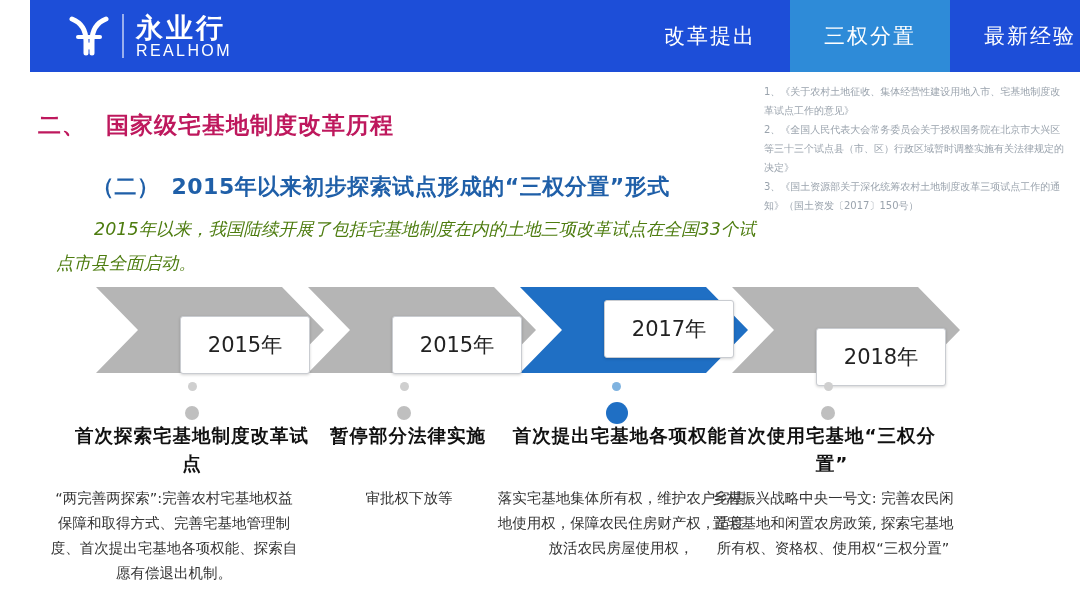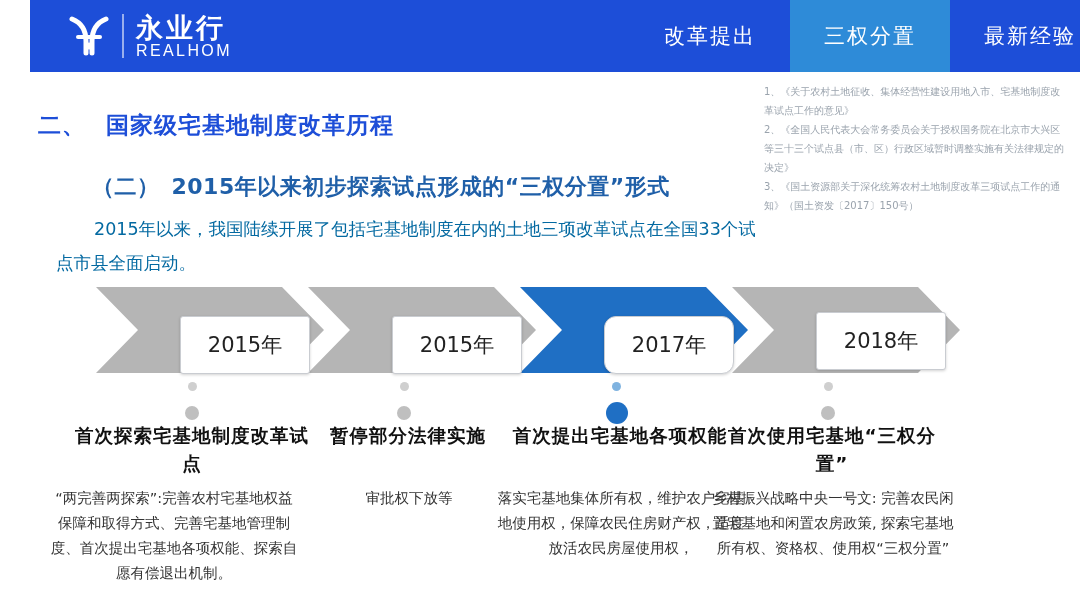--- a/index.html
+++ b/index.html
@@ -99,21 +99,21 @@
     line-height: 19px;
     font-family: "DejaVu Sans", "Liberation Sans", sans-serif;
   }
   .notes p { margin: 0; }
 
   
   .h-section {
     position: absolute;
     left: 38px;
     top: 110px;
-    color: #1d4ed8;
+    color: #be185d;
     font-size: 23px;
     font-weight: bold;
     letter-spacing: 1px;
     font-family: "DejaVu Sans", "Liberation Sans", sans-serif;
   }
   .h-section .num { margin-right: 20px; }
 
   .h-sub {
     position: absolute;
     left: 92px;
@@ -126,22 +126,23 @@
   }
   .h-sub .idx { margin-right: 12px; }
 
   .para {
     position: absolute;
     left: 56px;
     top: 212px;
     width: 700px;
     font-size: 17.5px;
     line-height: 34px;
-    color: #0369a1;
-    font-family: "DejaVu Sans", "Liberation Sans", sans-serif;
+    color: #4d7c0f;
+    font-family: "DejaVu Sans", "Liberation Sans", sans-serif;
+    font-style: italic;
   }
   .para .indent { display: inline-block; width: 38px; }
 
   
   .arrows {
     position: absolute;
     left: 96px;
     top: 287px;
     width: 920px;
     height: 86px;
@@ -271,22 +272,22 @@
   </div>
   <div class="arrow" style="left:636px;">
     <svg width="228" height="86" viewBox="0 0 228 86" xmlns="http://www.w3.org/2000/svg">
       <polygon points="0,0 186,0 228,43 186,86 0,86 42,43" fill="#b5b5b5"></polygon>
     </svg>
   </div>
 </div>
 
 <div class="yearbox" style="left:180px; top:316px;">2015年</div>
 <div class="yearbox" style="left:392px; top:316px;">2015年</div>
-<div class="yearbox" style="left:604px; top:316px;border-radius:12px;">2017年</div>
-<div class="yearbox" style="left:816px; top:312px;">2018年</div>
+<div class="yearbox" style="left:604px; top:300px;">2017年</div>
+<div class="yearbox" style="left:816px; top:328px;">2018年</div>
 
 <div class="dot small" style="left:188px; top:382px;"></div>
 <div class="dot" style="left:185px; top:406px;"></div>
 
 <div class="dot small" style="left:400px; top:382px;"></div>
 <div class="dot" style="left:397px; top:406px;"></div>
 
 <div class="dot small" style="left:612px; top:382px; background:#7fb3e0;"></div>
 <div class="dot blue" style="left:606px; top:402px; width:22px; height:22px;"></div>
 

